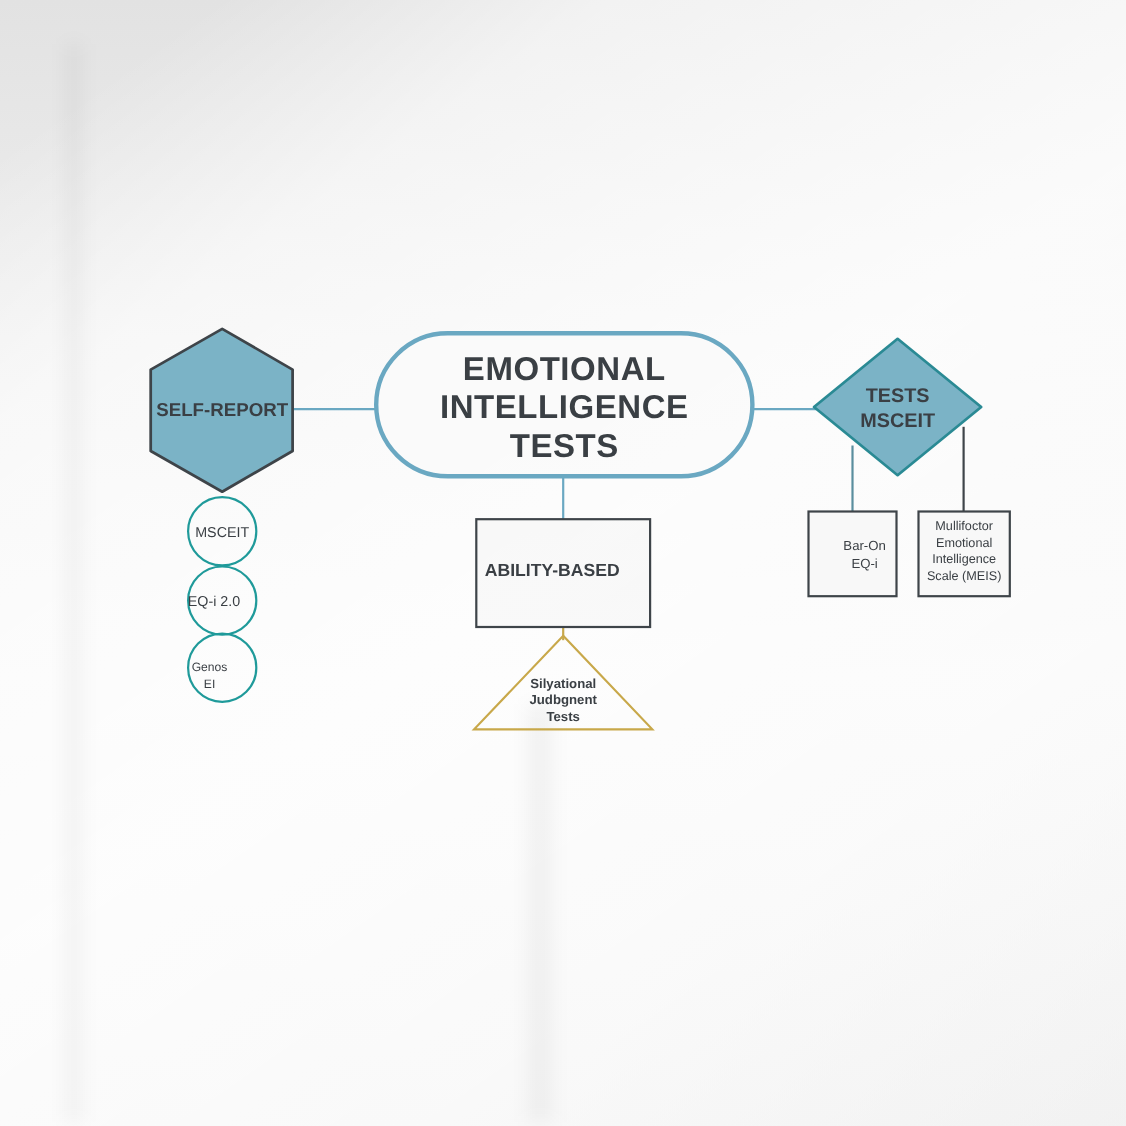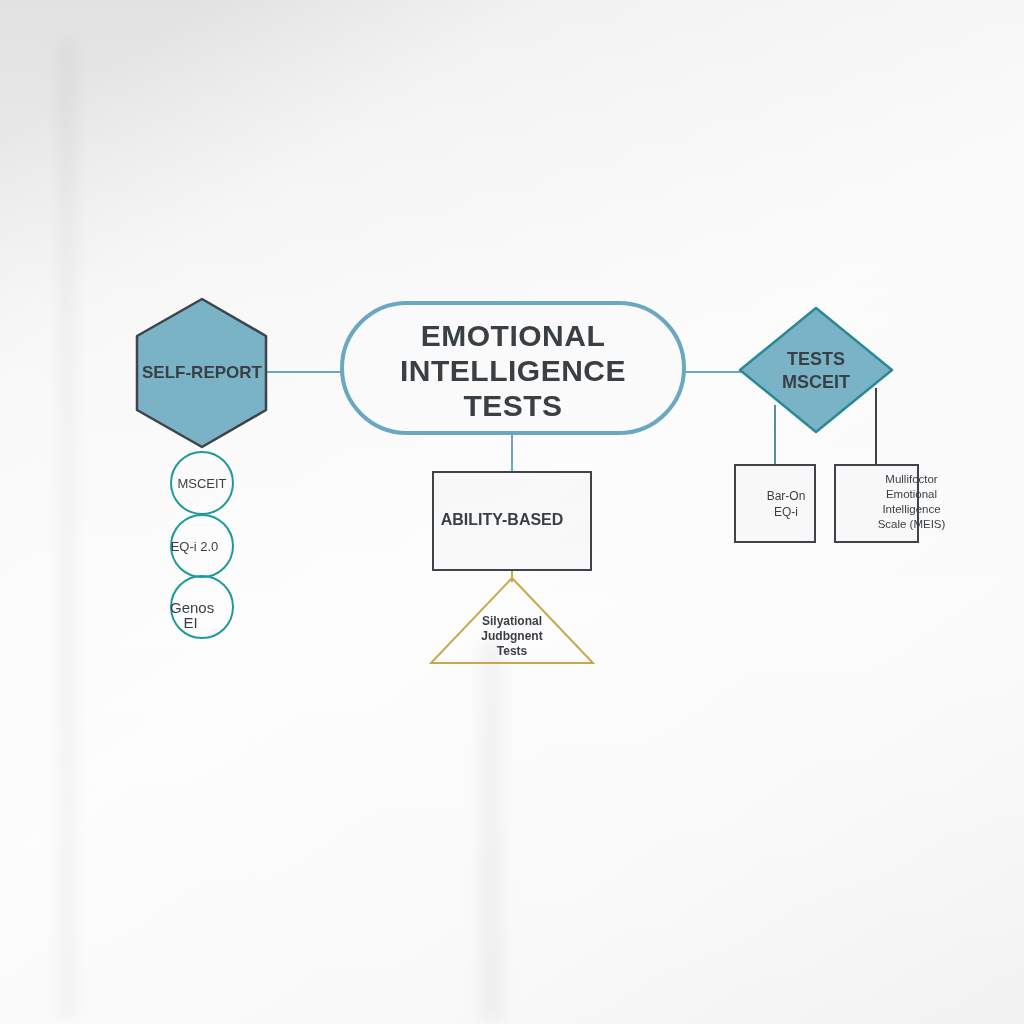--- a/index.html
+++ b/index.html
@@ -59,38 +59,38 @@
 <div class="lbl lbl-bold" style="left:342px;top:318px;width:342px;font-size:30px;line-height:35px;letter-spacing:0.5px;color:#3a3f44;">
   <div>EMOTIONAL</div>
   <div>INTELLIGENCE</div>
   <div>TESTS</div>
 </div>
 
 <div class="lbl lbl-bold" style="left:137px;top:363px;width:130px;font-size:17px;line-height:20px;">SELF-REPORT</div>
 
 <div class="lbl" style="left:170px;top:476px;width:64px;font-size:13px;line-height:15px;">MSCEIT</div>
 <div class="lbl" style="left:170px;top:539px;width:49px;font-size:13px;line-height:15px;">EQ-i 2.0</div>
-<div class="lbl" style="left:170px;top:600px;width:41px;font-size:15px;line-height:15px;">Genos EI</div>
+<div class="lbl" style="left:170px;top:600px;width:41px;font-size:11px;line-height:15px;">Genos EI</div>
 
 <div class="lbl lbl-bold" style="left:756px;top:348px;width:120px;font-size:18px;line-height:23px;">
   <div>TESTS</div>
   <div>MSCEIT</div>
 </div>
 
 <div class="lbl lbl-bold" style="left:433px;top:510px;width:138px;font-size:16px;line-height:20px;">ABILITY-BASED</div>
 
 <div class="lbl" style="left:452px;top:614px;width:120px;font-size:12px;line-height:15px;font-weight:bold;">
   <div>Silyational</div>
   <div>Judbgnent</div>
   <div>Tests</div>
 </div>
 
 <div class="lbl" style="left:735px;top:488px;width:102px;font-size:12px;line-height:16px;">
   <div>Bar-On</div>
   <div>EQ-i</div>
 </div>
 
-<div class="lbl" style="left:835px;top:472px;width:83px;font-size:11.5px;line-height:15px;padding-left:35px;">
+<div class="lbl" style="left:835px;top:472px;width:83px;font-size:11.5px;line-height:15px;">
   <div>Mullifoctor</div>
   <div>Emotional</div>
   <div>Intelligence</div>
   <div>Scale (MEIS)</div>
 </div>
 
 </body></html>

